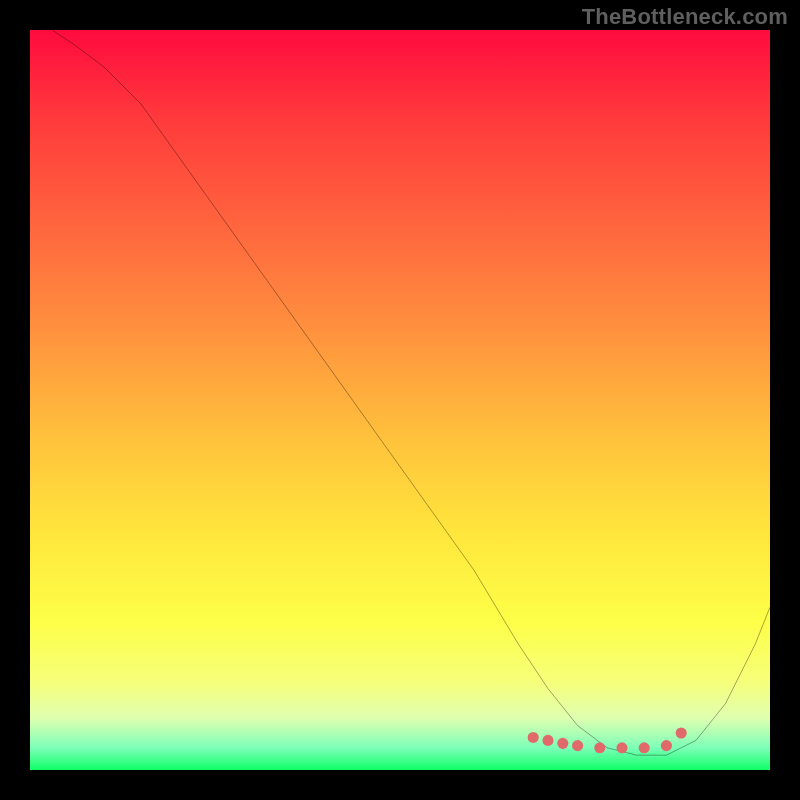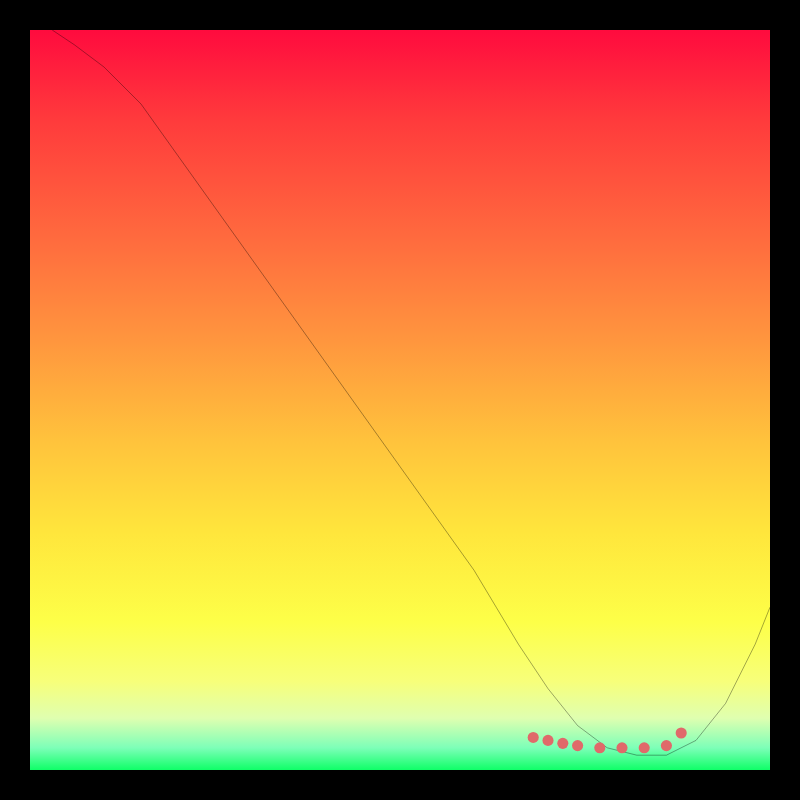--- a/index.html
+++ b/index.html
@@ -57,20 +57,21 @@
     position: absolute;
     inset: 0;
     width: 100%;
     height: 100%;
   }
 </style>
 </head>
 <body>
 
 <div class="frame">
+  <div class="watermark">TheBottleneck.com</div>
 
   <div class="plot-area">
     <div class="gradient-bg"></div>
     <svg class="curve" viewBox="0 0 100 100" preserveAspectRatio="none">
       <path id="curve-path" fill="none" stroke="#000000" stroke-width="0.35" vector-effect="non-scaling-stroke" d="M3.00 0.00 L6.00 2.00 L10.00 5.00 L15.00 10.00 L20.00 17.00 L25.00 24.00 L30.00 31.00 L35.00 38.00 L40.00 45.00 L45.00 52.00 L50.00 59.00 L55.00 66.00 L60.00 73.00 L63.00 78.00 L66.00 83.00 L70.00 89.00 L74.00 94.00 L78.00 97.00 L82.00 98.00 L86.00 98.00 L90.00 96.00 L94.00 91.00 L98.00 83.00 L100.00 78.00"></path>
       <g id="markers-group">
           <circle cx="68" cy="95.6" r="0.75" fill="#e06a6a"></circle>
           <circle cx="70" cy="96" r="0.75" fill="#e06a6a"></circle>
           <circle cx="72" cy="96.4" r="0.75" fill="#e06a6a"></circle>
           <circle cx="74" cy="96.7" r="0.75" fill="#e06a6a"></circle>

